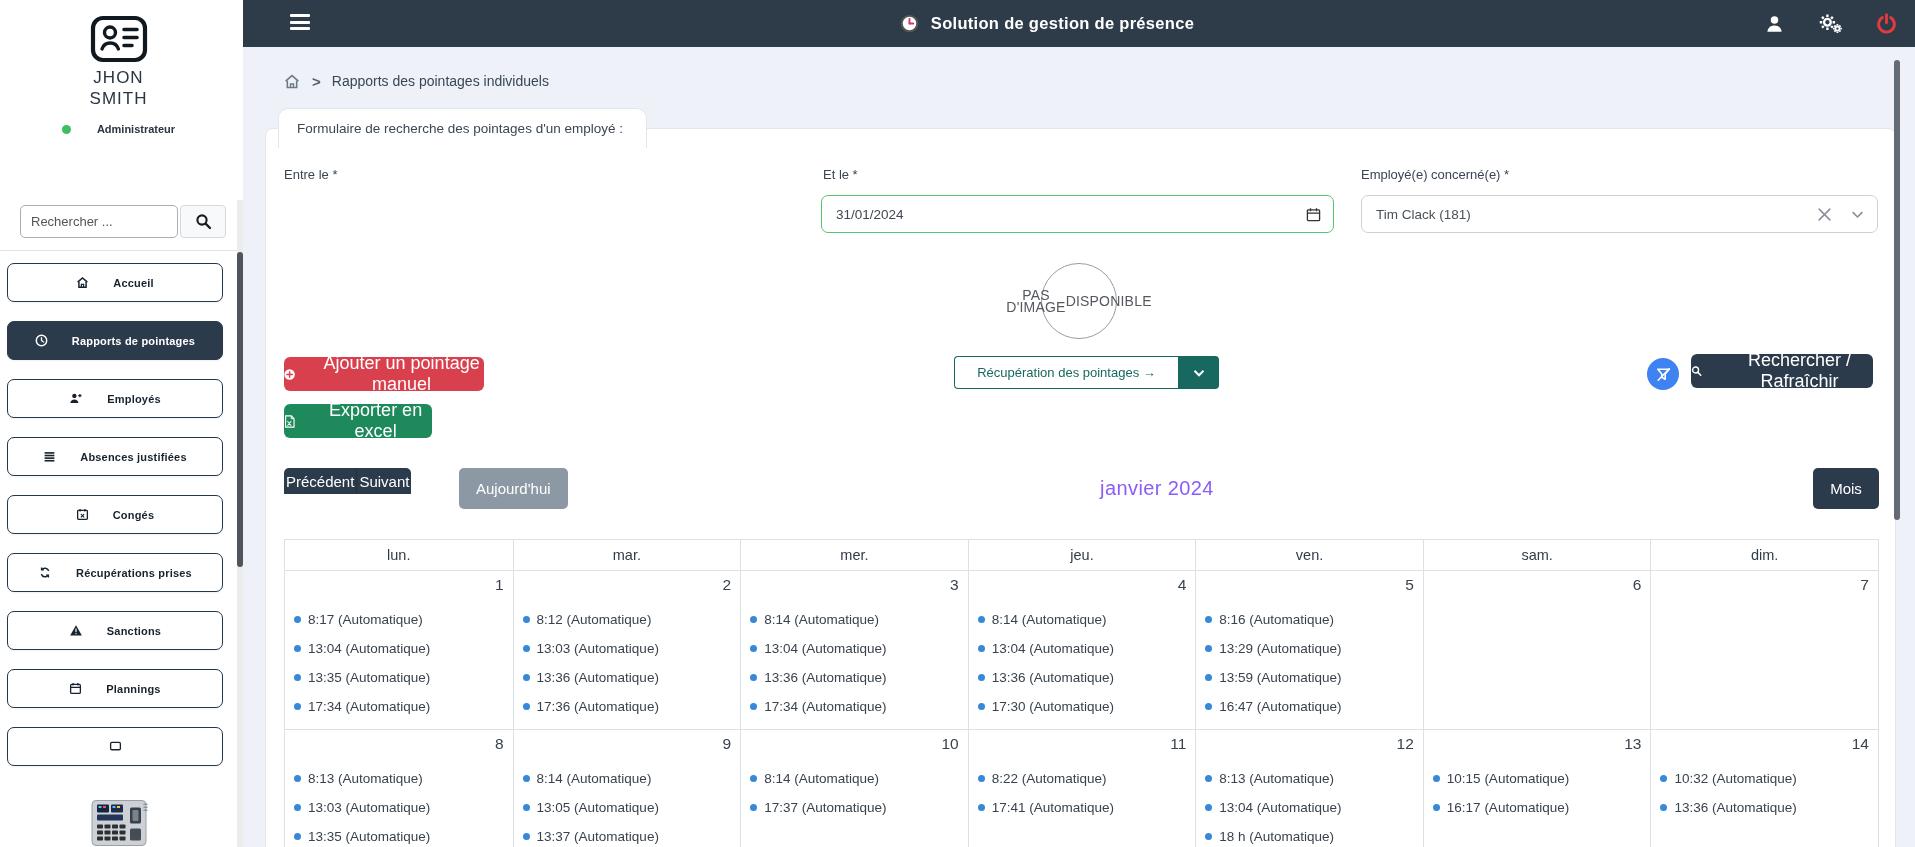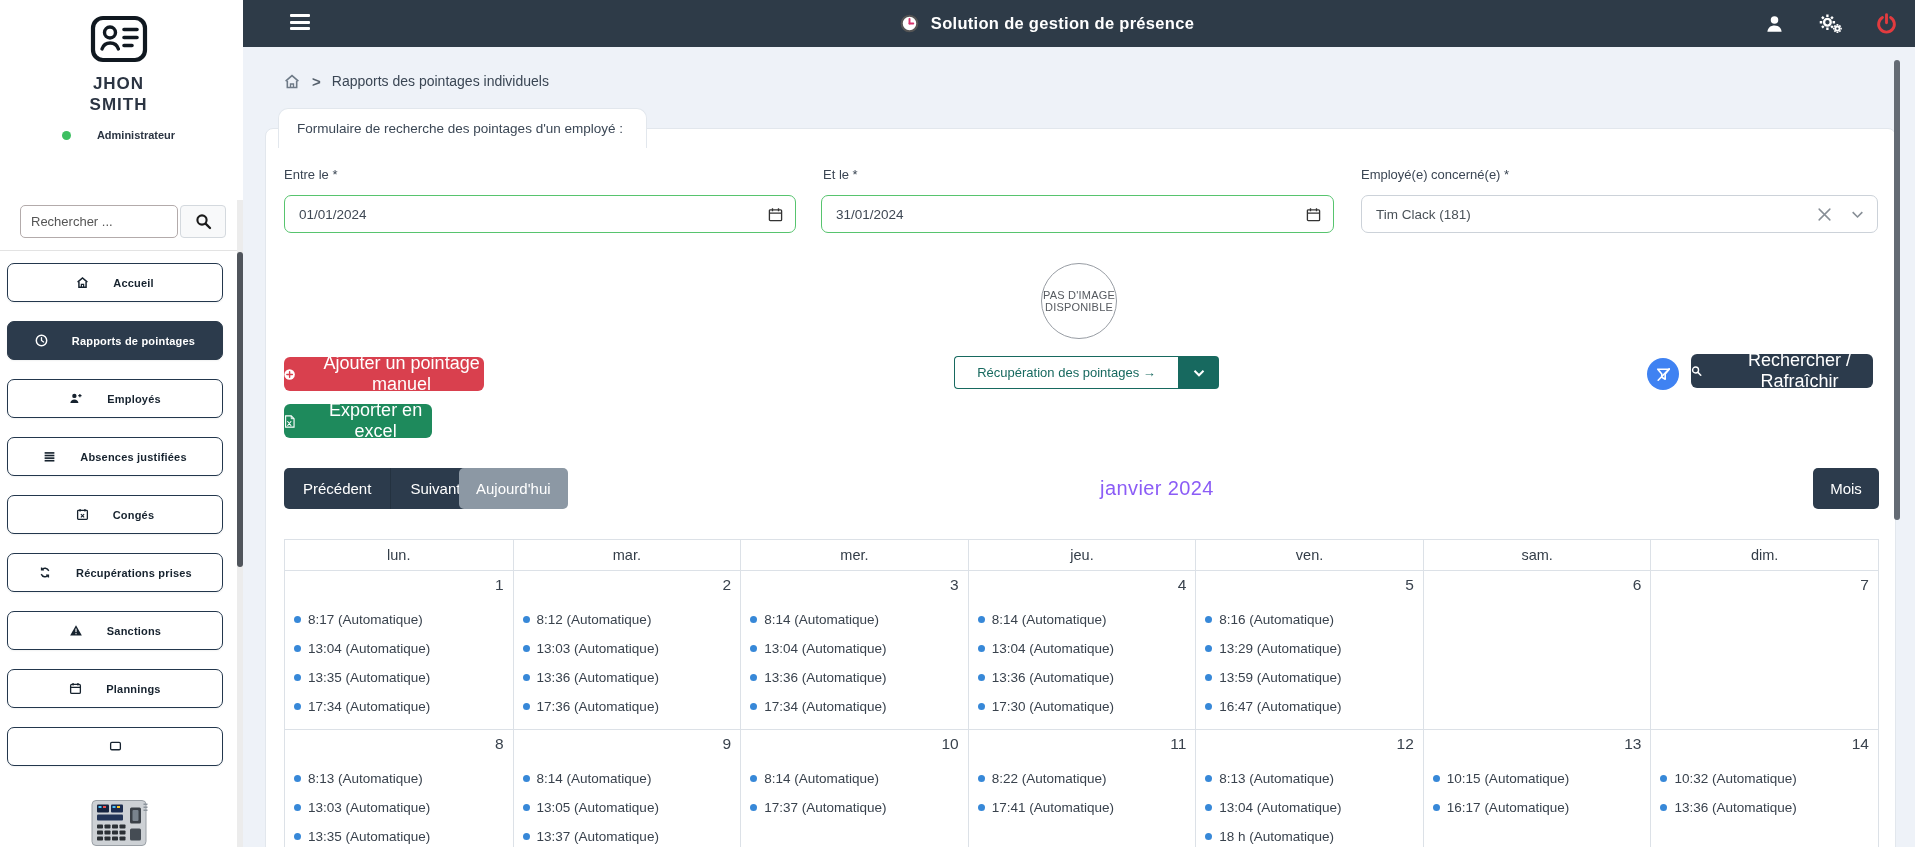--- a/index.html
+++ b/index.html
@@ -9,21 +9,21 @@
     --border:#dfe4ea; --text:#3a4553;
   }
   *{box-sizing:border-box;margin:0;padding:0}
   body{font-family:"Liberation Sans",sans-serif;background:#fff}
   .app{position:relative;width:1915px;height:847px;background:var(--bg);overflow:hidden}
 
   
   .sidebar{position:absolute;left:0;top:0;width:243px;height:847px;background:#fff;z-index:6}
   .profile{position:absolute;left:0;top:14px;width:237px;text-align:center}
   .profile svg{display:block;margin:0 auto}
-  .uname{margin-top:9px;font-size:17px;font-weight:700;color:#2b3442;letter-spacing:1px;line-height:21px}
+  .uname{margin-top:3px;font-size:17px;font-weight:400;color:#2b3442;letter-spacing:1px;line-height:21px}
   .role{margin-top:14px;display:flex;align-items:center;justify-content:center;gap:26px;font-size:11px;color:#2b3442;font-weight:600}
   .role .dot{width:9px;height:9px;border-radius:50%;background:#3dbf61}
   .searchrow{position:absolute;left:20px;top:205px;display:flex}
   .searchrow input{width:158px;height:33px;border:1px solid #b3abab;border-radius:5px;padding:0 10px;font-size:13px;color:#444;font-family:"Liberation Sans",sans-serif;outline:none;background:#fff}
   .searchrow input::placeholder{color:#555}
   .searchbtn{width:46px;height:33px;margin-left:2px;border:1px solid #d4d9de;background:#f8f9fa;border-radius:4px;display:flex;align-items:center;justify-content:center;cursor:pointer}
   .sb-div{position:absolute;left:0;top:250px;width:237px;height:1px;background:#e3e3e3}
   .navlist{position:absolute;left:7px;top:263px;width:216px}
   .nav-btn{width:216px;height:39px;margin-bottom:19px;background:#fff;border:1px solid #23374d;border-radius:7px;display:flex;align-items:center;justify-content:center;gap:24px;cursor:pointer;box-shadow:0 1px 2px rgba(20,30,40,.06);font-family:"Liberation Sans",sans-serif}
   .nav-btn .nav-lb{font-size:11px;font-weight:700;color:#16222e;letter-spacing:.2px}
@@ -50,33 +50,33 @@
   .breadcrumb .bc-label{font-size:14px;color:#3a4654;font-weight:500}
   .formtab{position:absolute;left:35px;top:61px;width:369px;height:40px;background:#fff;border:1px solid #e2e7ed;border-bottom:none;border-radius:10px 10px 0 0;display:flex;align-items:center;padding-left:18px;font-size:13.5px;color:#3b4755;z-index:3}
   .card{position:absolute;left:22px;top:81px;width:1631px;height:790px;background:#fff;border:1px solid #e2e7ed;border-radius:8px;z-index:1}
 
   .flabel{position:absolute;font-size:13px;color:#3a4553}
   .datefield{position:absolute;height:38px;border:1.5px solid var(--greenb);border-radius:7px;background:#fff;display:flex;align-items:center;justify-content:space-between;padding:0 12px 0 14px;font-size:13.5px;color:#3f4854;cursor:text}
   .selfield{position:absolute;height:38px;border:1px solid #ccd2d9;border-radius:7px;background:#fff;display:flex;align-items:center;padding:0 12px 0 14px;font-size:13.5px;color:#4a5258;cursor:pointer}
   .selfield .grow{flex:1}
   .selfield .selic{display:flex;margin-left:18px;color:#878e96}
 
-  .noimg{position:absolute;left:775px;top:134px;width:76px;height:76px;border:1.5px solid #979ca3;border-radius:50%;display:flex;flex-direction:column;align-items:center;justify-content:center;font-size:11px;line-height:12.5px;color:#55595f;text-align:center;letter-spacing:.2px}
+  .noimg{position:absolute;left:775px;top:134px;width:76px;height:76px;border:1.5px solid #979ca3;border-radius:50%;display:flex;flex-direction:row;align-items:center;justify-content:center;font-size:14px;line-height:12.5px;color:#55595f;text-align:center;letter-spacing:.2px}
 
   .abtn{position:absolute;display:flex;align-items:center;justify-content:center;gap:24px;border:none;border-radius:6px;color:#fff;font-size:18px;font-family:"Liberation Sans",sans-serif;cursor:pointer}
   .btn-red{left:18px;top:228px;width:200px;height:34px;background:var(--red)}
   .btn-green{left:18px;top:275px;width:148px;height:34px;background:var(--green)}
   .split{position:absolute;left:688px;top:227px;height:33px;display:flex;cursor:pointer}
   .split-main{width:224px;background:#fff;border:1px solid var(--teal);border-right:none;border-radius:4px 0 0 4px;display:flex;align-items:center;justify-content:center;font-size:13px;color:var(--teal)}
   .split-caret{width:41px;background:var(--teal);border-radius:0 4px 4px 0;display:flex;align-items:center;justify-content:center}
   .btn-filter{left:1381px;top:229px;width:32px;height:32px;border-radius:50%;background:var(--blue)}
   .btn-darksearch{left:1425px;top:225px;width:182px;height:34px;background:var(--navy)}
 
   .fc-group{position:absolute;left:18px;top:339px;height:41px;display:flex;border-radius:5px;overflow:hidden}
-  .fc-group .fcb{height:41px;padding:0 19px;background:var(--navy);color:#fff;font-size:15px;border:none;cursor:pointer;font-family:"Liberation Sans",sans-serif}
+  .fc-group .fcb{height:26px;padding:0 2px;background:var(--navy);color:#fff;font-size:15px;border:none;cursor:pointer;font-family:"Liberation Sans",sans-serif}
   .fc-group .fcb + .fcb{border-left:1px solid #243240}
   .btn-today{position:absolute;left:193px;top:339px;height:41px;padding:0 17px;background:var(--todaygray);color:#fff;font-size:15px;border:none;border-radius:5px;font-family:"Liberation Sans",sans-serif}
   .cal-title{position:absolute;left:891px;top:339px;height:41px;transform:translateX(-50%);display:flex;align-items:center;font-size:20px;color:#8b5cf6;letter-spacing:.4px;white-space:nowrap}
   .btn-mois{position:absolute;left:1547px;top:339px;width:66px;height:41px;background:var(--navy);color:#fff;font-size:15px;border:none;border-radius:5px;cursor:pointer;font-family:"Liberation Sans",sans-serif}
 
   .cal{position:absolute;left:18px;top:410px;width:1595px;border:1px solid #dce1e7}
   .cal-h{display:grid;grid-template-columns:repeat(7,1fr);height:31px;border-bottom:1px solid #dce1e7}
   .cal-h .hcell{display:flex;align-items:center;justify-content:center;font-size:14.5px;color:#333d48;font-weight:500}
   .cal-h .hcell + .hcell{border-left:1px solid #dce1e7}
   .cal-w{display:grid;grid-template-columns:repeat(7,1fr);height:158px}
@@ -305,27 +305,20 @@
       <span class="bc-label">Rapports des pointages individuels</span>
     </div>
 
     <div class="formtab">Formulaire de recherche des pointages d'un employé :</div>
 
     <section class="card">
       <label class="flabel" style="left:18px;top:38px">Entre le *</label>
       <label class="flabel" style="left:557px;top:38px">Et le *</label>
       <label class="flabel" style="left:1095px;top:38px">Employé(e) concerné(e) *</label>
 
-      <div class="datefield" style="left:18px;top:66px;width:512px">
-        <span>01/01/2024</span>
-        <svg width="15" height="15" viewBox="0 0 16 16">
-          <rect x="1.5" y="3" width="13" height="11.5" rx="1" fill="none" stroke="#333" stroke-width="1.4"></rect>
-          <path d="M4.8 1.2v3.4M11.2 1.2v3.4M1.5 6.6h13" stroke="#333" stroke-width="1.4"></path>
-        </svg>
-      </div>
       <div class="datefield" style="left:555px;top:66px;width:513px">
         <span>31/01/2024</span>
         <svg width="15" height="15" viewBox="0 0 16 16">
           <rect x="1.5" y="3" width="13" height="11.5" rx="1" fill="none" stroke="#333" stroke-width="1.4"></rect>
           <path d="M4.8 1.2v3.4M11.2 1.2v3.4M1.5 6.6h13" stroke="#333" stroke-width="1.4"></path>
         </svg>
       </div>
       <div class="selfield" style="left:1095px;top:66px;width:517px">
         <span>Tim Clack (181)</span>
           <span class="grow"></span>

